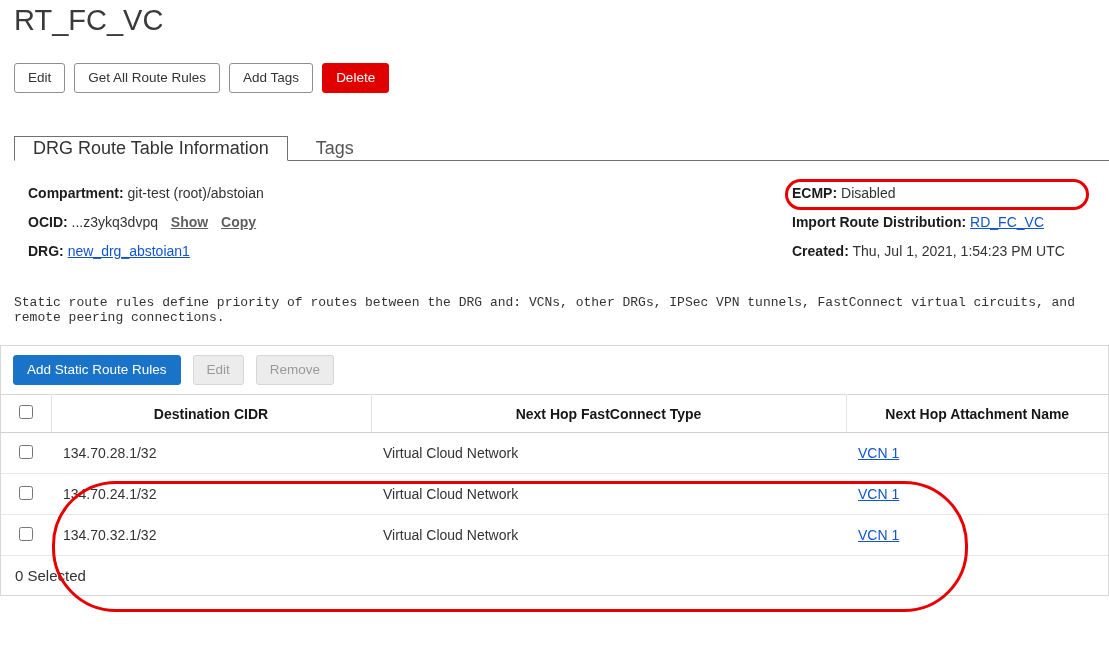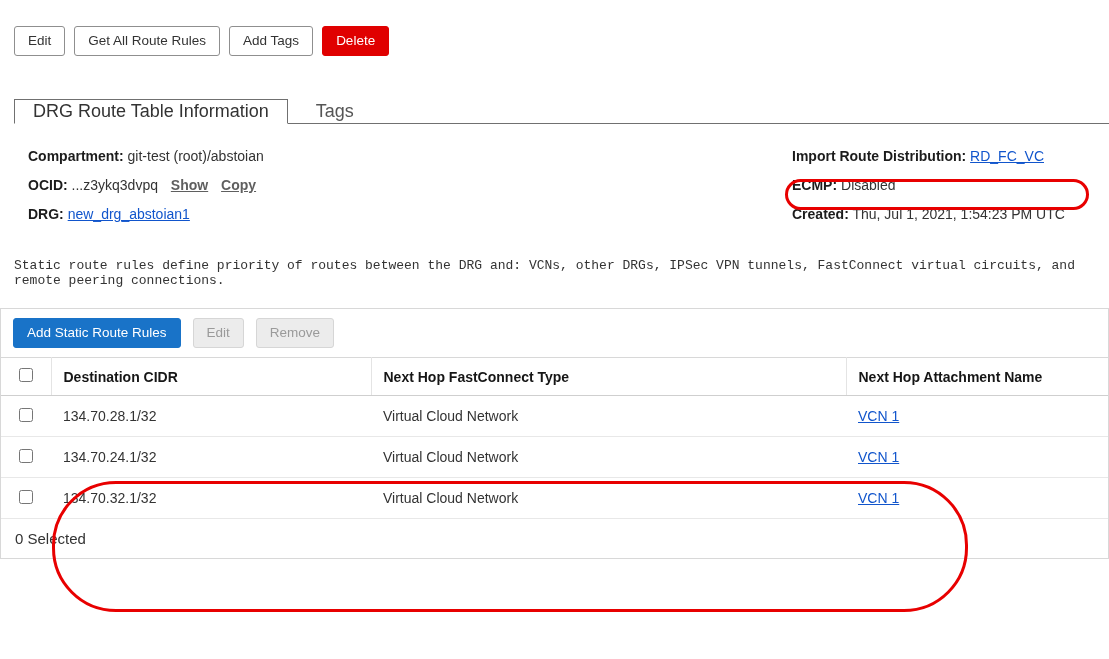--- a/index.html
+++ b/index.html
@@ -129,21 +129,21 @@
     padding: 9px 12px;
     display: flex;
     gap: 12px;
   }
   table {
     width: 100%;
     border-collapse: collapse;
     font-size: 14px;
   }
   thead th {
-    text-align: left;
+    text-align: center;
     font-weight: bold;
     color: #161616;
     padding: 10px 12px;
     border-top: 1px solid #d8d8d8;
     border-bottom: 1px solid #cfcfcf;
     background: #fff;
   }
   thead th:not(:last-child) { border-right: 1px solid #e4e4e4; }
   th.cb-col, td.cb-col { width: 50px; text-align: center; padding: 10px 6px; }
   th.col-cidr { width: 320px; }
@@ -176,20 +176,21 @@
     left: 52px; top: 481px;
     width: 916px; height: 131px;
     border-radius: 64px;
   }
 </style>
 </head>
 <body>
 
 <div class="page">
 
+  <h1 class="page-title">RT_FC_VC</h1>
 
   <div class="actions">
     <button class="btn">Edit</button>
     <button class="btn">Get All Route Rules</button>
     <button class="btn">Add Tags</button>
     <button class="btn btn-danger">Delete</button>
   </div>
 
   <div class="tabs">
     <div class="tab active">DRG Route Table Information</div>
@@ -208,26 +209,26 @@
         <a class="muted-link">Show</a>
         <a class="muted-link">Copy</a>
       </div>
       <div class="field">
         <span class="label">DRG:</span>
         <a class="link">new_drg_abstoian1</a>
       </div>
     </div>
     <div class="col-right">
       <div class="field">
+        <span class="label">ECMP:</span>
+        <span class="value">Disabled</span>
+      </div>
+      <div class="field">
         <span class="label">Import Route Distribution:</span>
         <a class="link">RD_FC_VC</a>
-      </div>
-      <div class="field">
-        <span class="label">ECMP:</span>
-        <span class="value">Disabled</span>
       </div>
       <div class="field">
         <span class="label">Created:</span>
         <span class="value">Thu, Jul 1, 2021, 1:54:23 PM UTC</span>
       </div>
     </div>
   </div>
 
   <p class="section-desc">Static route rules define priority of routes between the DRG and: VCNs, other DRGs, IPSec VPN tunnels, FastConnect virtual circuits, and remote peering connections.</p>
 

